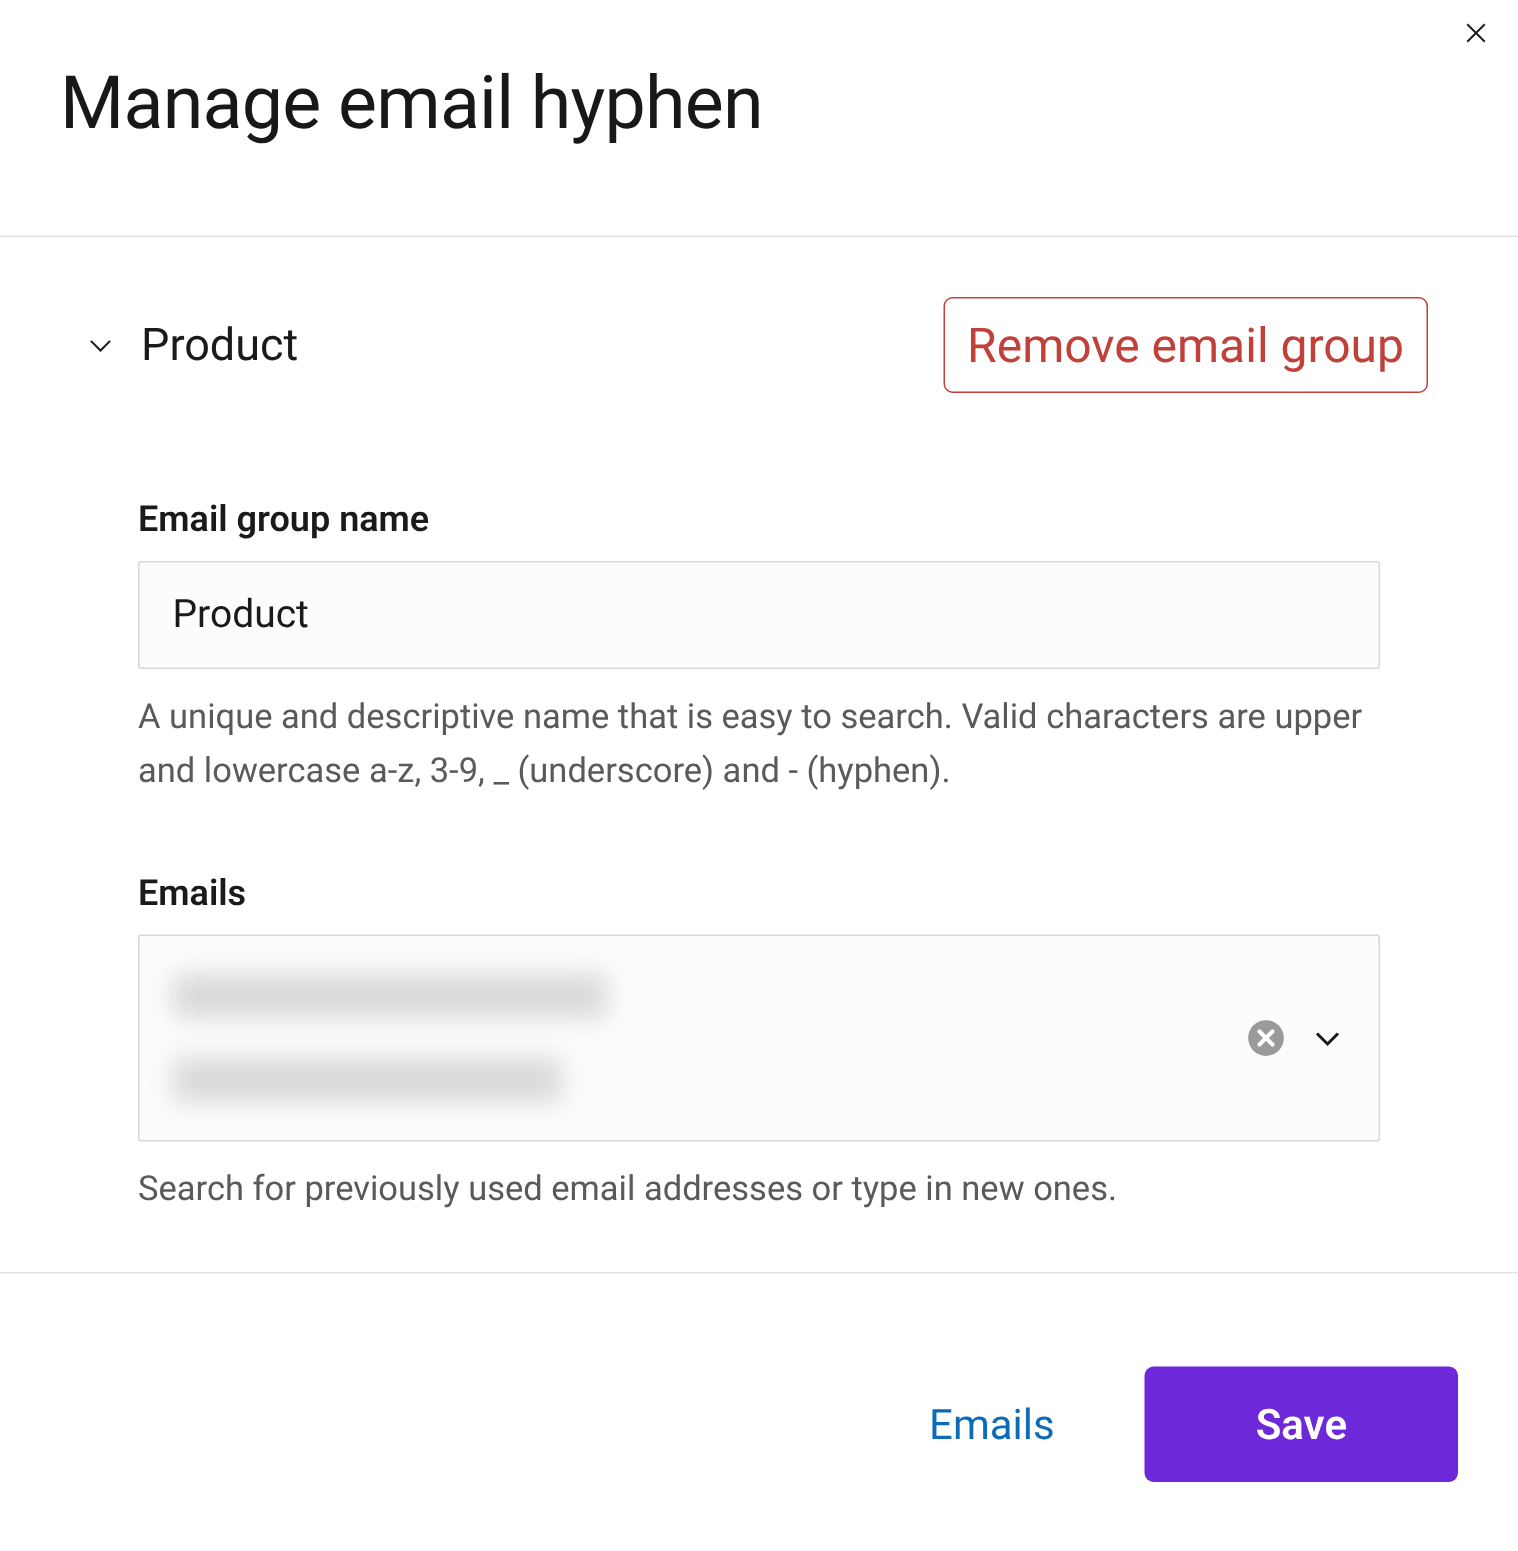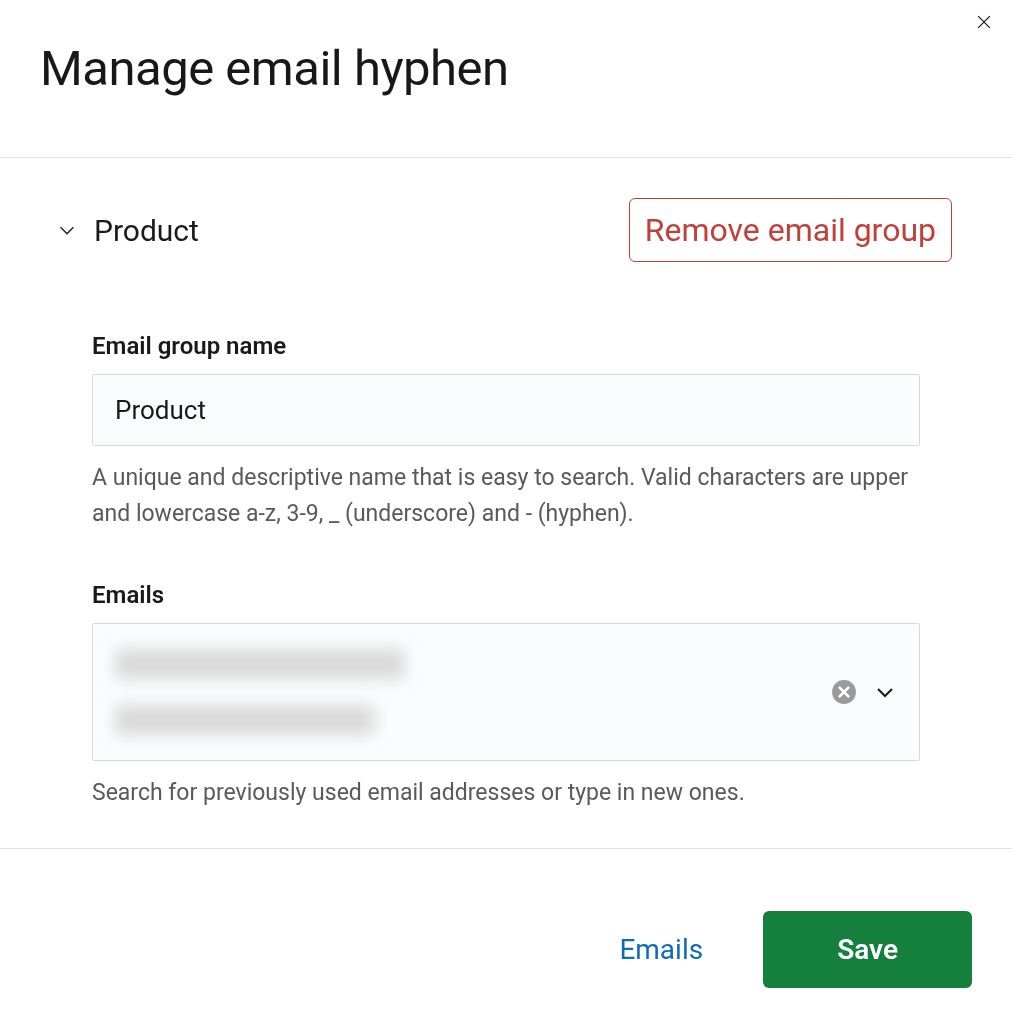--- a/index.html
+++ b/index.html
@@ -213,21 +213,21 @@
       border: none;
       color: #0e6bb8;
       font-size: 28px;
       font-weight: 400;
       cursor: pointer;
       font-family: inherit;
       padding: 16px 20px;
     }
 
     .save-button {
-      background: #15803d;
+      background: #6d28d9;
       border: none;
       color: #ffffff;
       font-size: 28px;
       font-weight: 600;
       padding: 22px 74px;
       border-radius: 6px;
       cursor: pointer;
       font-family: inherit;
     }
   </style>

